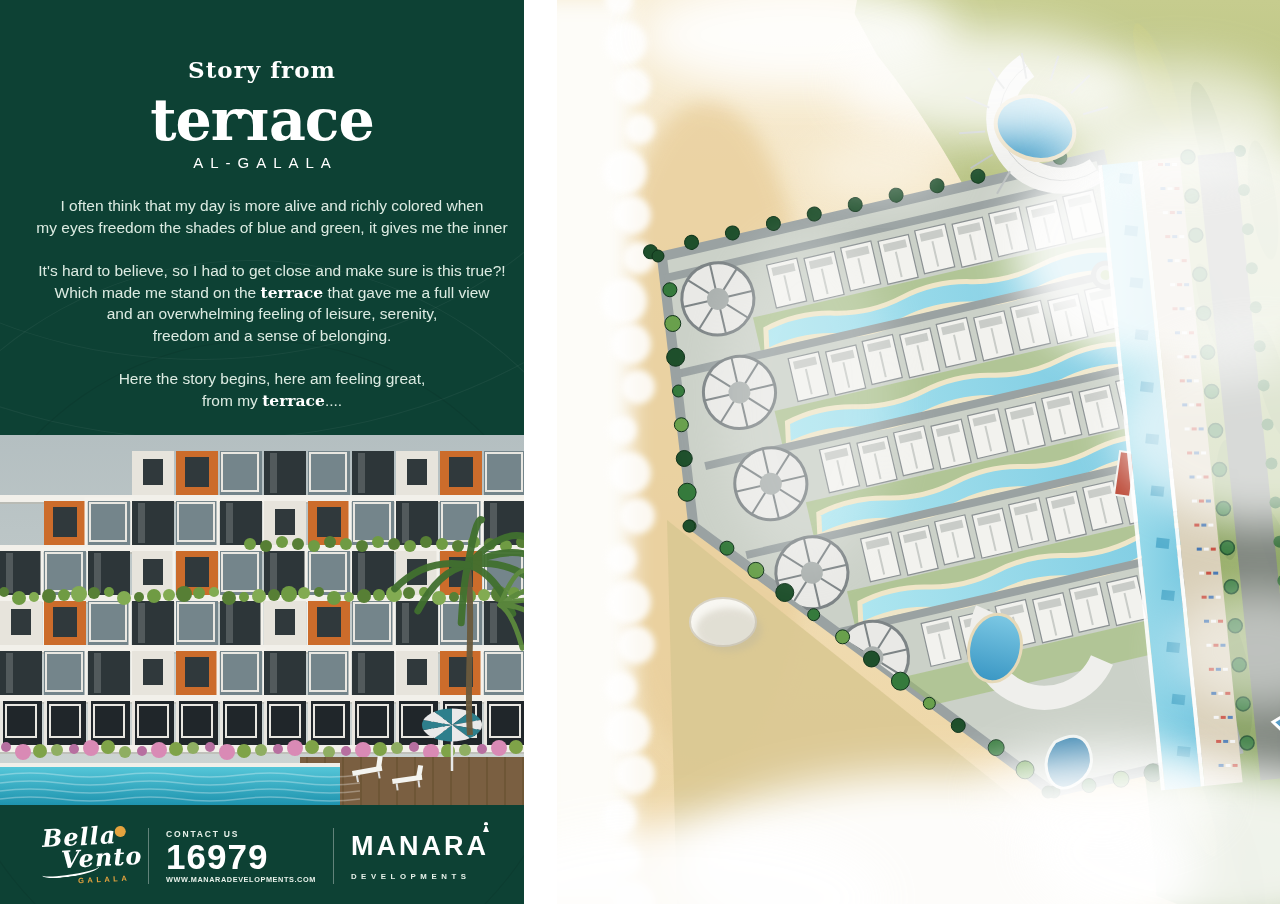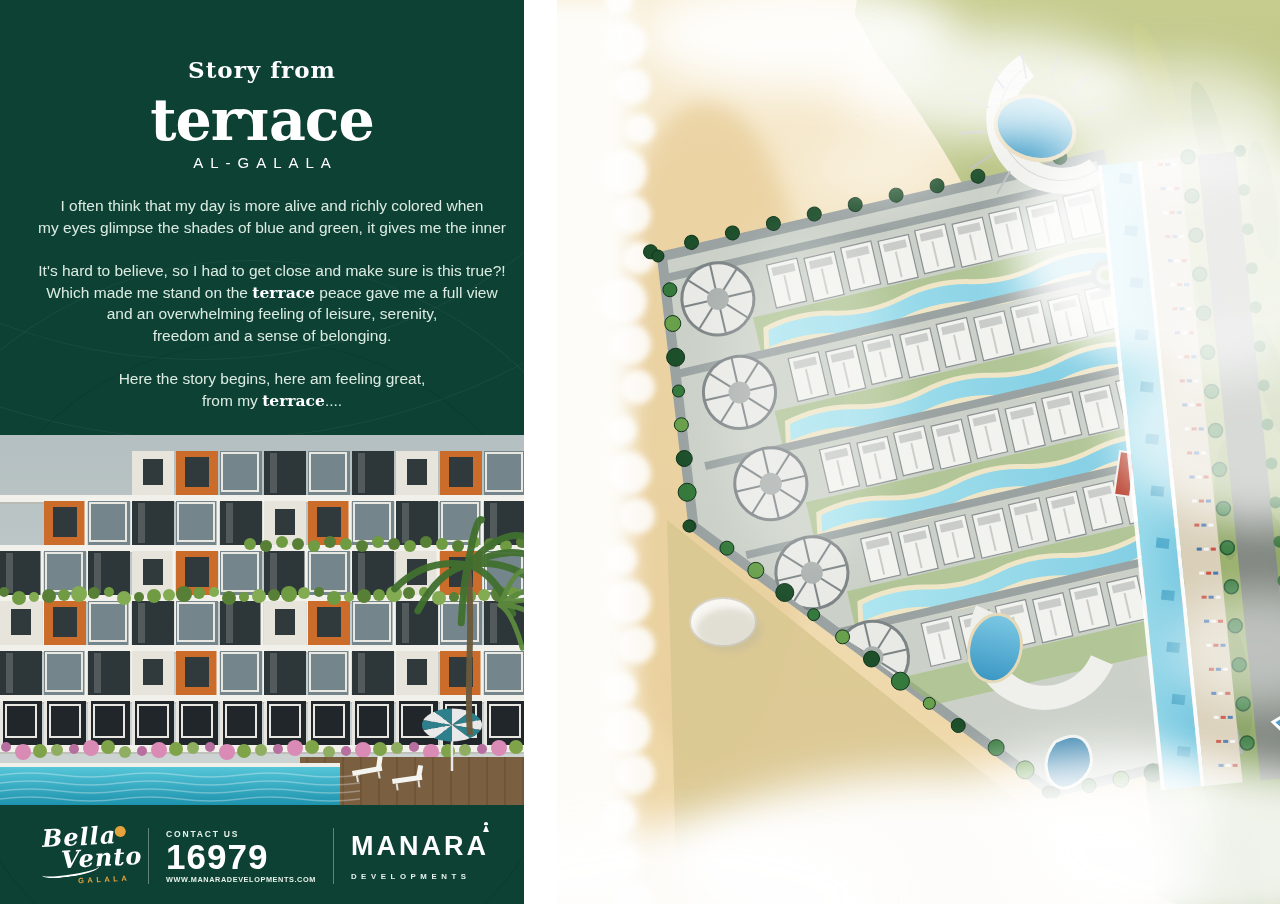--- a/index.html
+++ b/index.html
@@ -83,25 +83,25 @@
 
     <header class="story-header">
       <div class="eyebrow">Story from</div>
       <div class="brand"><span>ter</span><span class="flip">r</span><span>ace</span></div>
       <div class="subbrand">AL-GALALA</div>
     </header>
 
     <div class="story">
       <p class="para">
         <span class="line">I often think that my day is more alive and richly colored when</span>
-        <span class="line">my eyes glimpse the shades of blue and green, it gives me the inner</span>
+        <span class="line">my eyes freedom the shades of blue and green, it gives me the inner</span>
       </p>
       <p class="para">
         <span class="line">It's hard to believe, so I had to get close and make sure is this true?!</span>
-        <span class="line"><span>Which made me stand on the </span><b class="brandword">terrace</b><span> peace gave me a full view</span></span>
+        <span class="line"><span>Which made me stand on the </span><b class="brandword">terrace</b><span> that gave me a full view</span></span>
         <span class="line">and an overwhelming feeling of leisure, serenity,</span>
         <span class="line">freedom and a sense of belonging.</span>
       </p>
       <p class="para">
         <span class="line">Here the story begins, here am feeling great,</span>
         <span class="line"><span>from my </span><b class="brandword">terrace</b><span>....</span></span>
       </p>
     </div>
 
     <div class="photo">

